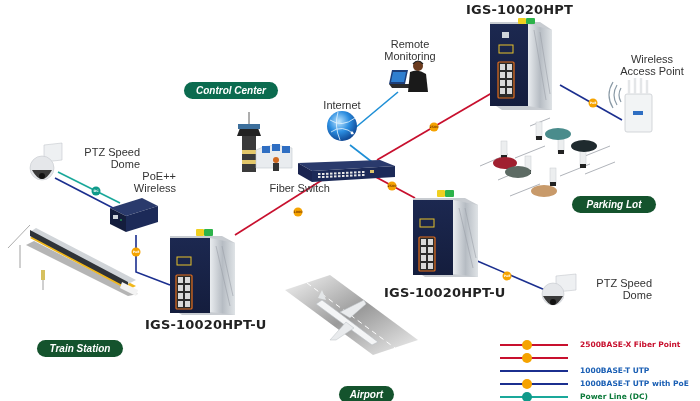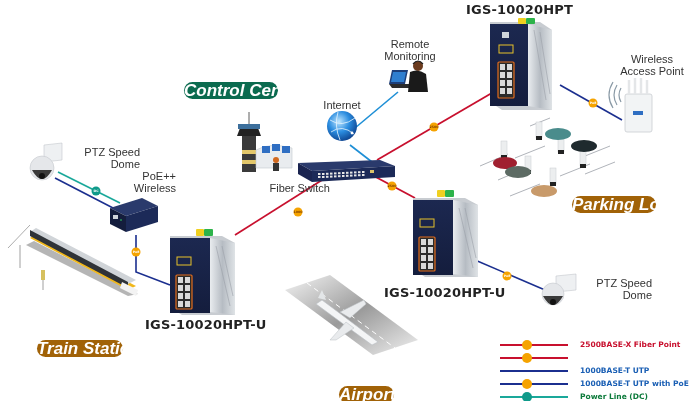--- a/index.html
+++ b/index.html
@@ -1,23 +1,23 @@
 <!DOCTYPE html>
 <html><head>
 <meta charset="utf-8">
 <style>
   html,body{margin:0;padding:0;background:#ffffff;}
   body{width:700px;height:401px;position:relative;overflow:hidden;font-family:"Liberation Sans",sans-serif;}
   #stage{position:absolute;left:0;top:0;width:700px;height:401px;}
   .lbl{position:absolute;font-family:"Liberation Sans",sans-serif;font-size:11px;color:#333;line-height:12px;text-align:center;}
   .lbl-left{text-align:right;}
   .model{position:absolute;font-family:"DejaVu Sans",sans-serif;font-weight:bold;font-size:13px;color:#222;letter-spacing:0.2px;white-space:nowrap;}
-  .pill{position:absolute;height:17px;border-radius:9px;color:#fff;font-style:italic;font-weight:bold;font-size:17px;line-height:17px;text-align:center;font-family:"Liberation Sans",sans-serif;white-space:nowrap;}
+  .pill{position:absolute;height:17px;border-radius:9px;color:#fff;font-style:italic;font-weight:bold;font-size:10px;line-height:17px;text-align:center;font-family:"Liberation Sans",sans-serif;white-space:nowrap;}
   .pill-green{background:#0b6b4f;}
-  .pill-blue{background:#a16207;}
+  .pill-blue{background:#14532d;}
   .legend{position:absolute;left:500px;top:339px;width:200px;}
   .leg-row{position:relative;height:12px;margin-bottom:1px;}
   .leg-line{position:absolute;left:0;top:5px;width:68px;height:2px;}
   .leg-dot{position:absolute;left:22px;top:1px;width:10px;height:10px;border-radius:50%;}
   .leg-text{position:absolute;left:80px;top:0;font-family:"DejaVu Sans",sans-serif;font-weight:bold;font-size:7.5px;line-height:12px;white-space:nowrap;}
 </style>
 </head>
 <body>
 
 <div id="stage">

